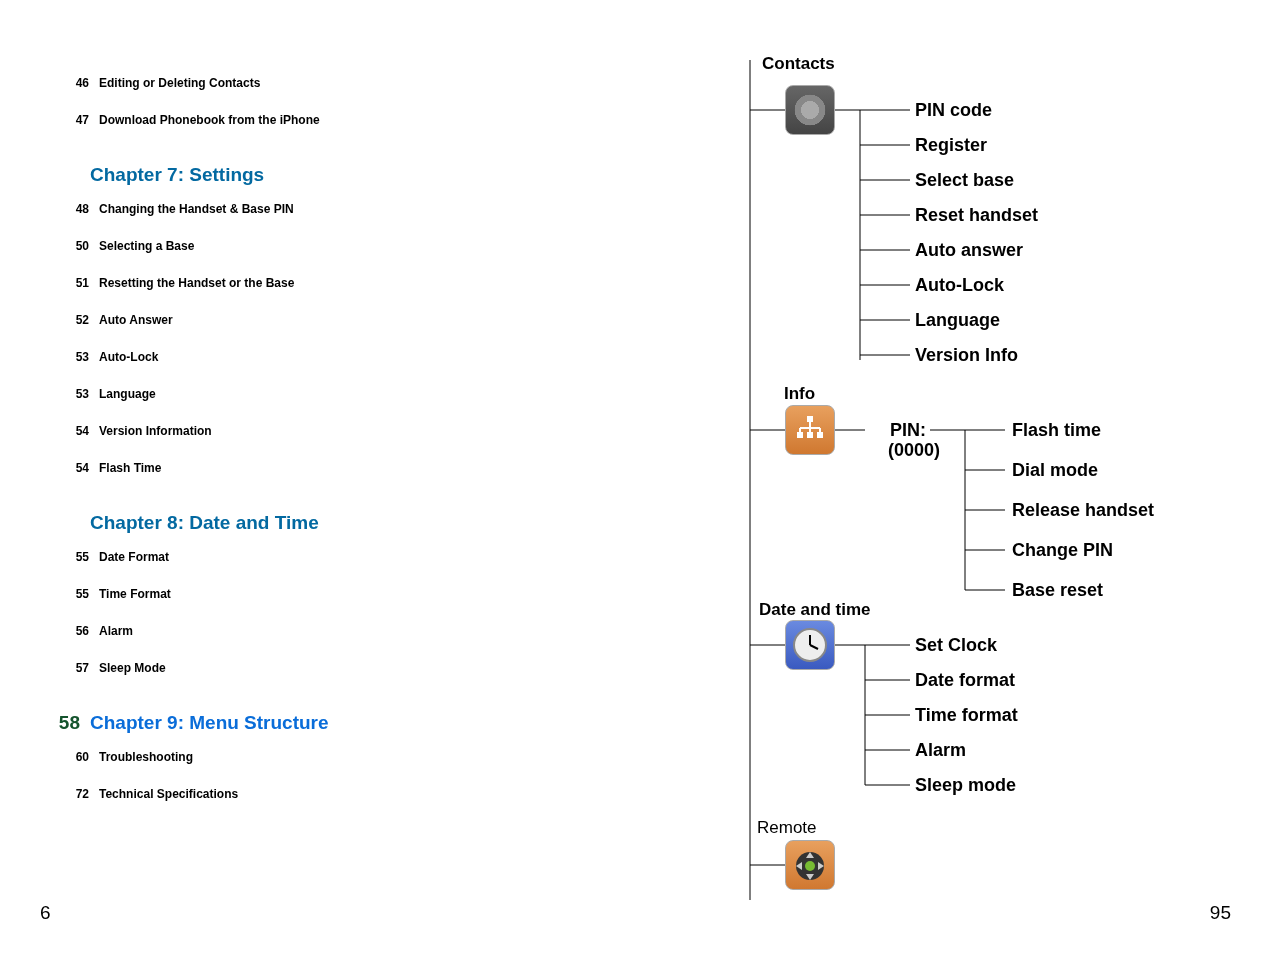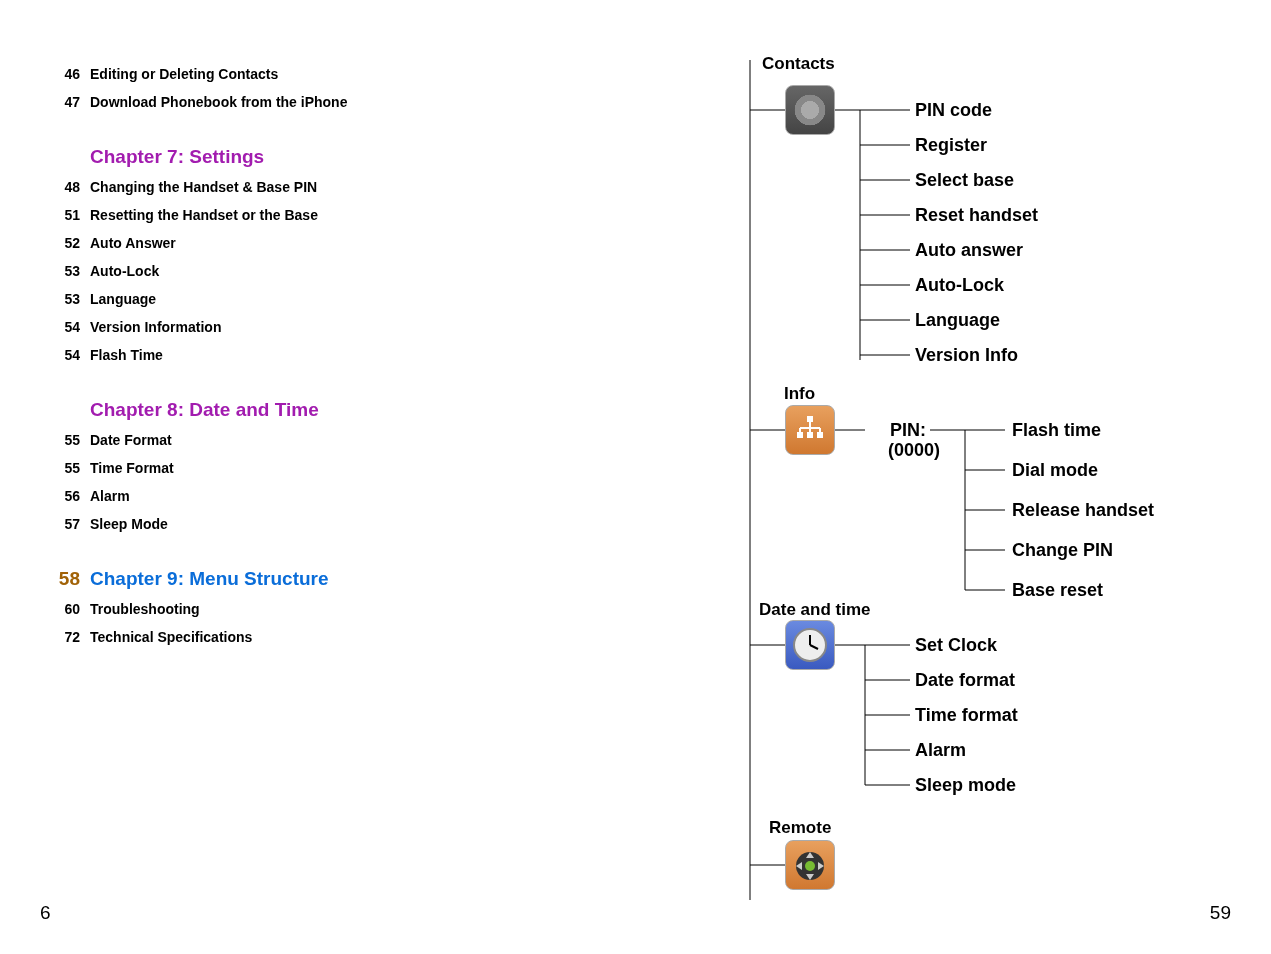--- a/index.html
+++ b/index.html
@@ -20,52 +20,52 @@
 }
 .right-panel {
   position: absolute;
   left: 720px;
   top: 60px;
   width: 500px;
 }
 .toc-item {
   display: flex;
   align-items: baseline;
-  font-size: 14px;
+  font-size: 12px;
   font-weight: 600;
   line-height: 28px;
-  margin: 0;
+  margin: 9px;
 }
 .toc-page {
   width: 40px;
   text-align: right;
   margin-right: 10px;
   flex-shrink: 0;
 }
 .toc-title {
   flex: 1;
 }
 .chapter {
   font-size: 19px;
   font-weight: 600;
-  color: #a21caf;
+  color: #0369a1;
   margin-top: 30px;
   margin-bottom: 5px;
 }
 .chapter-with-page {
   display: flex;
   align-items: baseline;
   font-size: 19px;
   font-weight: 600;
   color: #0a6dd9;
   margin-top: 30px;
   margin-bottom: 5px;
 }
 .chapter-with-page .toc-page {
-  color: #a16207;
+  color: #14532d;
 }
 .page-left-num {
   position: absolute;
   left: 40px;
   bottom: 30px;
   font-size: 19px;
 }
 .page-right-num {
   position: absolute;
   right: 40px;
@@ -135,20 +135,24 @@
   </div>
   <div class="toc-item">
     <span class="toc-page">47</span>
     <span class="toc-title">Download Phonebook from the iPhone</span>
   </div>
 
   <div class="chapter" style="margin-left:50px;">Chapter 7:  Settings</div>
   <div class="toc-item">
       <span class="toc-page">48</span>
       <span class="toc-title">Changing the Handset &amp; Base PIN</span>
+    </div>
+  <div class="toc-item">
+      <span class="toc-page">50</span>
+      <span class="toc-title">Selecting a Base</span>
     </div>
   <div class="toc-item">
       <span class="toc-page">51</span>
       <span class="toc-title">Resetting the Handset or the Base</span>
     </div>
   <div class="toc-item">
       <span class="toc-page">52</span>
       <span class="toc-title">Auto Answer</span>
     </div>
   <div class="toc-item">
@@ -290,27 +294,27 @@
 
   <div style="position:absolute; top:540px; left:35px; font-weight:700; background:#fff; padding:0 4px;">Date and time</div>
   <div class="icon-box clock-icon" style="position:absolute; top:560px; left:65px; margin:0;">
     <svg width="40" height="40">
         <circle cx="20" cy="20" r="16" fill="#eee" stroke="#888" stroke-width="2"></circle>
         <line x1="20" y1="20" x2="20" y2="10" stroke="#000" stroke-width="2"></line>
         <line x1="20" y1="20" x2="28" y2="24" stroke="#000" stroke-width="2"></line>
       </svg>
   </div>
 
-  <div style="position:absolute; top:758px; left:45px; font-weight:700; background:#fff; padding:0 4px;">Remote</div>
+  <div style="position:absolute; top:758px; left:33px; font-weight:400; background:#fff; padding:0 4px;">Remote</div>
   <div class="icon-box remote-icon" style="position:absolute; top:780px; left:65px; margin:0;">
     <svg width="36" height="36">
         <circle cx="18" cy="18" r="14" fill="#333"></circle>
         <circle cx="18" cy="18" r="5" fill="#7b3"></circle>
         <polygon points="18,4 14,10 22,10" fill="#ccc"></polygon>
         <polygon points="18,32 14,26 22,26" fill="#ccc"></polygon>
         <polygon points="4,18 10,14 10,22" fill="#ccc"></polygon>
         <polygon points="32,18 26,14 26,22" fill="#ccc"></polygon>
       </svg>
   </div>
 </div>
 
 <div class="page-left-num">6</div>
-<div class="page-right-num">59</div>
+<div class="page-right-num">95</div>
 
 </body></html>

